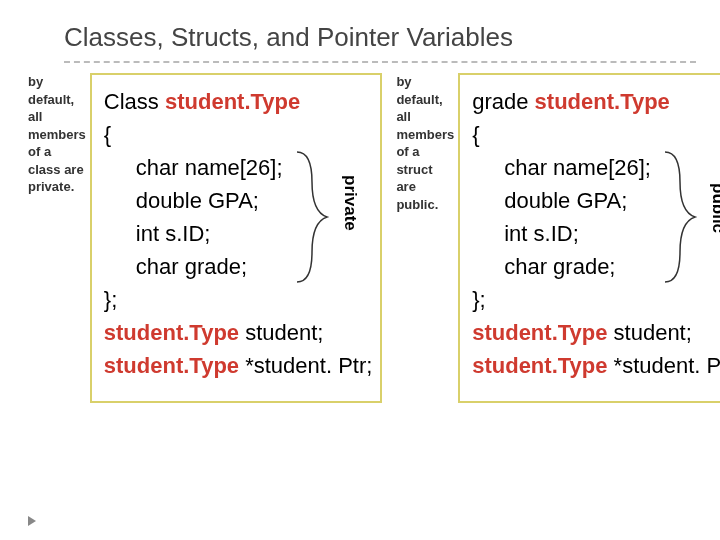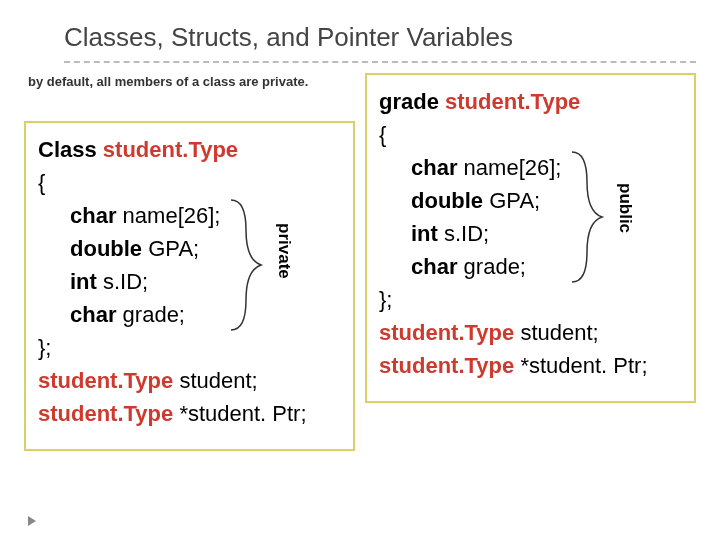--- a/index.html
+++ b/index.html
@@ -21,21 +21,21 @@
     margin-bottom: 10px;
     margin-left: 40px;
   }
   .cols {
     display: flex;
     gap: 10px;
   }
   .col {
     flex: 1;
     display: flex;
-    flex-direction: column;
+    flex-direction: row;
   }
   .caption {
     font-size: 13px;
     font-weight: 700;
     color: #333;
     line-height: 1.35;
     min-height: 42px;
     margin-bottom: 6px;
     padding: 0 4px;
   }
@@ -45,21 +45,21 @@
     min-height: 330px;
     position: relative;
   }
   .code {
     font-family: Arial, Helvetica, sans-serif;
     font-size: 22px;
     line-height: 1.5;
     color: #000;
     white-space: pre;
   }
-  .kw { font-weight: 700; }
+  .kw { font-weight: 400; }
   .red { color: #cf3a2f; font-weight: 700; margin-top: 28px; }
   .indent { display: inline-block; width: 32px; }
   .brace-svg {
     position: absolute;
   }
   .side-label {
     position: absolute;
     writing-mode: vertical-rl;
     font-size: 17px;
     font-weight: 700;
@@ -96,20 +96,21 @@
 <span class="red">student.Type</span><span> *student. Ptr;</span></div>
 
       <svg class="brace-svg" style="left:200px; top:72px;" width="40" height="140" viewBox="0 0 40 140">
         <path d="M5 5 Q20 5 20 35 Q20 65 35 70 Q20 75 20 105 Q20 135 5 135" fill="none" stroke="#333" stroke-width="1.5"></path>
       </svg>
       <div class="side-label" style="left:248px; top:100px;">private</div>
     </div>
   </div>
 
   <div class="col">
+    <div class="caption">by default, all members of a struct are public.</div>
     <div class="codebox">
       <div class="code"><span class="kw">grade</span> <span class="red">student.Type</span>
 <span>{</span>
 <span class="indent"></span><span class="kw">char</span><span> name[26];</span>
 <span class="indent"></span><span class="kw">double</span><span> GPA;</span>
 <span class="indent"></span><span class="kw">int</span><span> s.ID;</span>
 <span class="indent"></span><span class="kw">char</span><span> grade;</span>
 <span>};</span>
 <span class="red">student.Type</span><span> student;</span>
 <span class="red">student.Type</span><span> *student. Ptr;</span></div>

